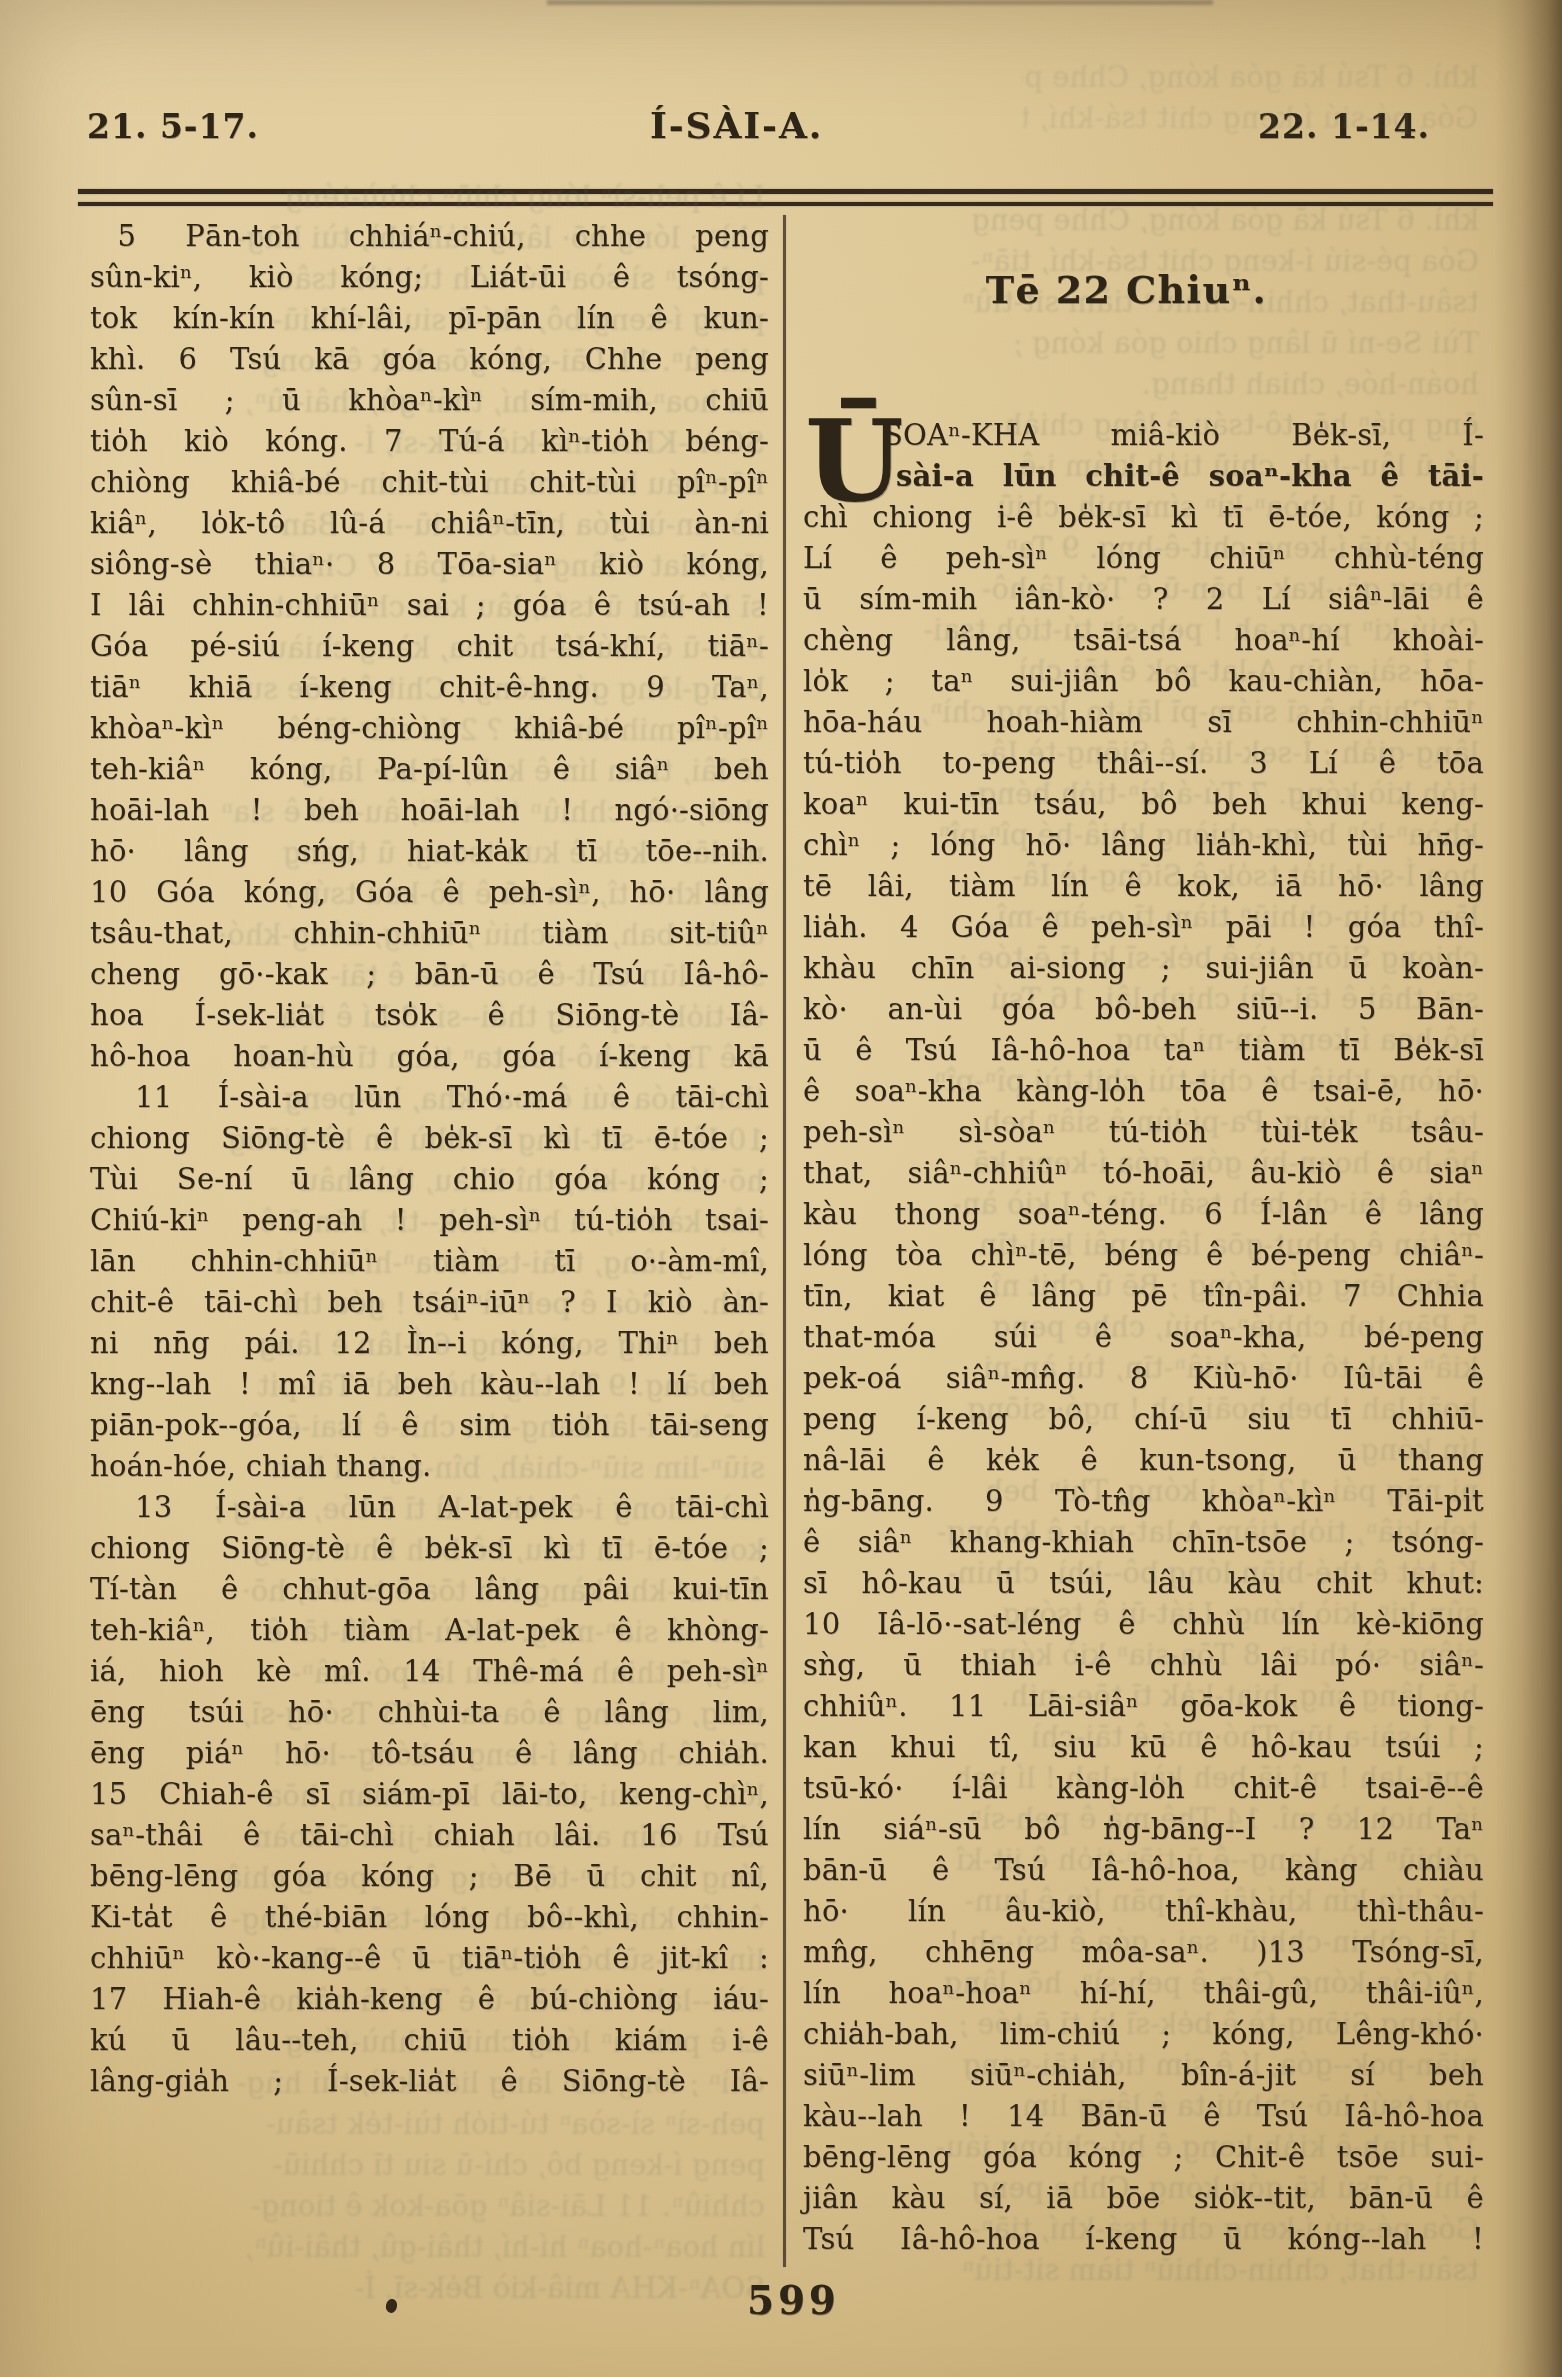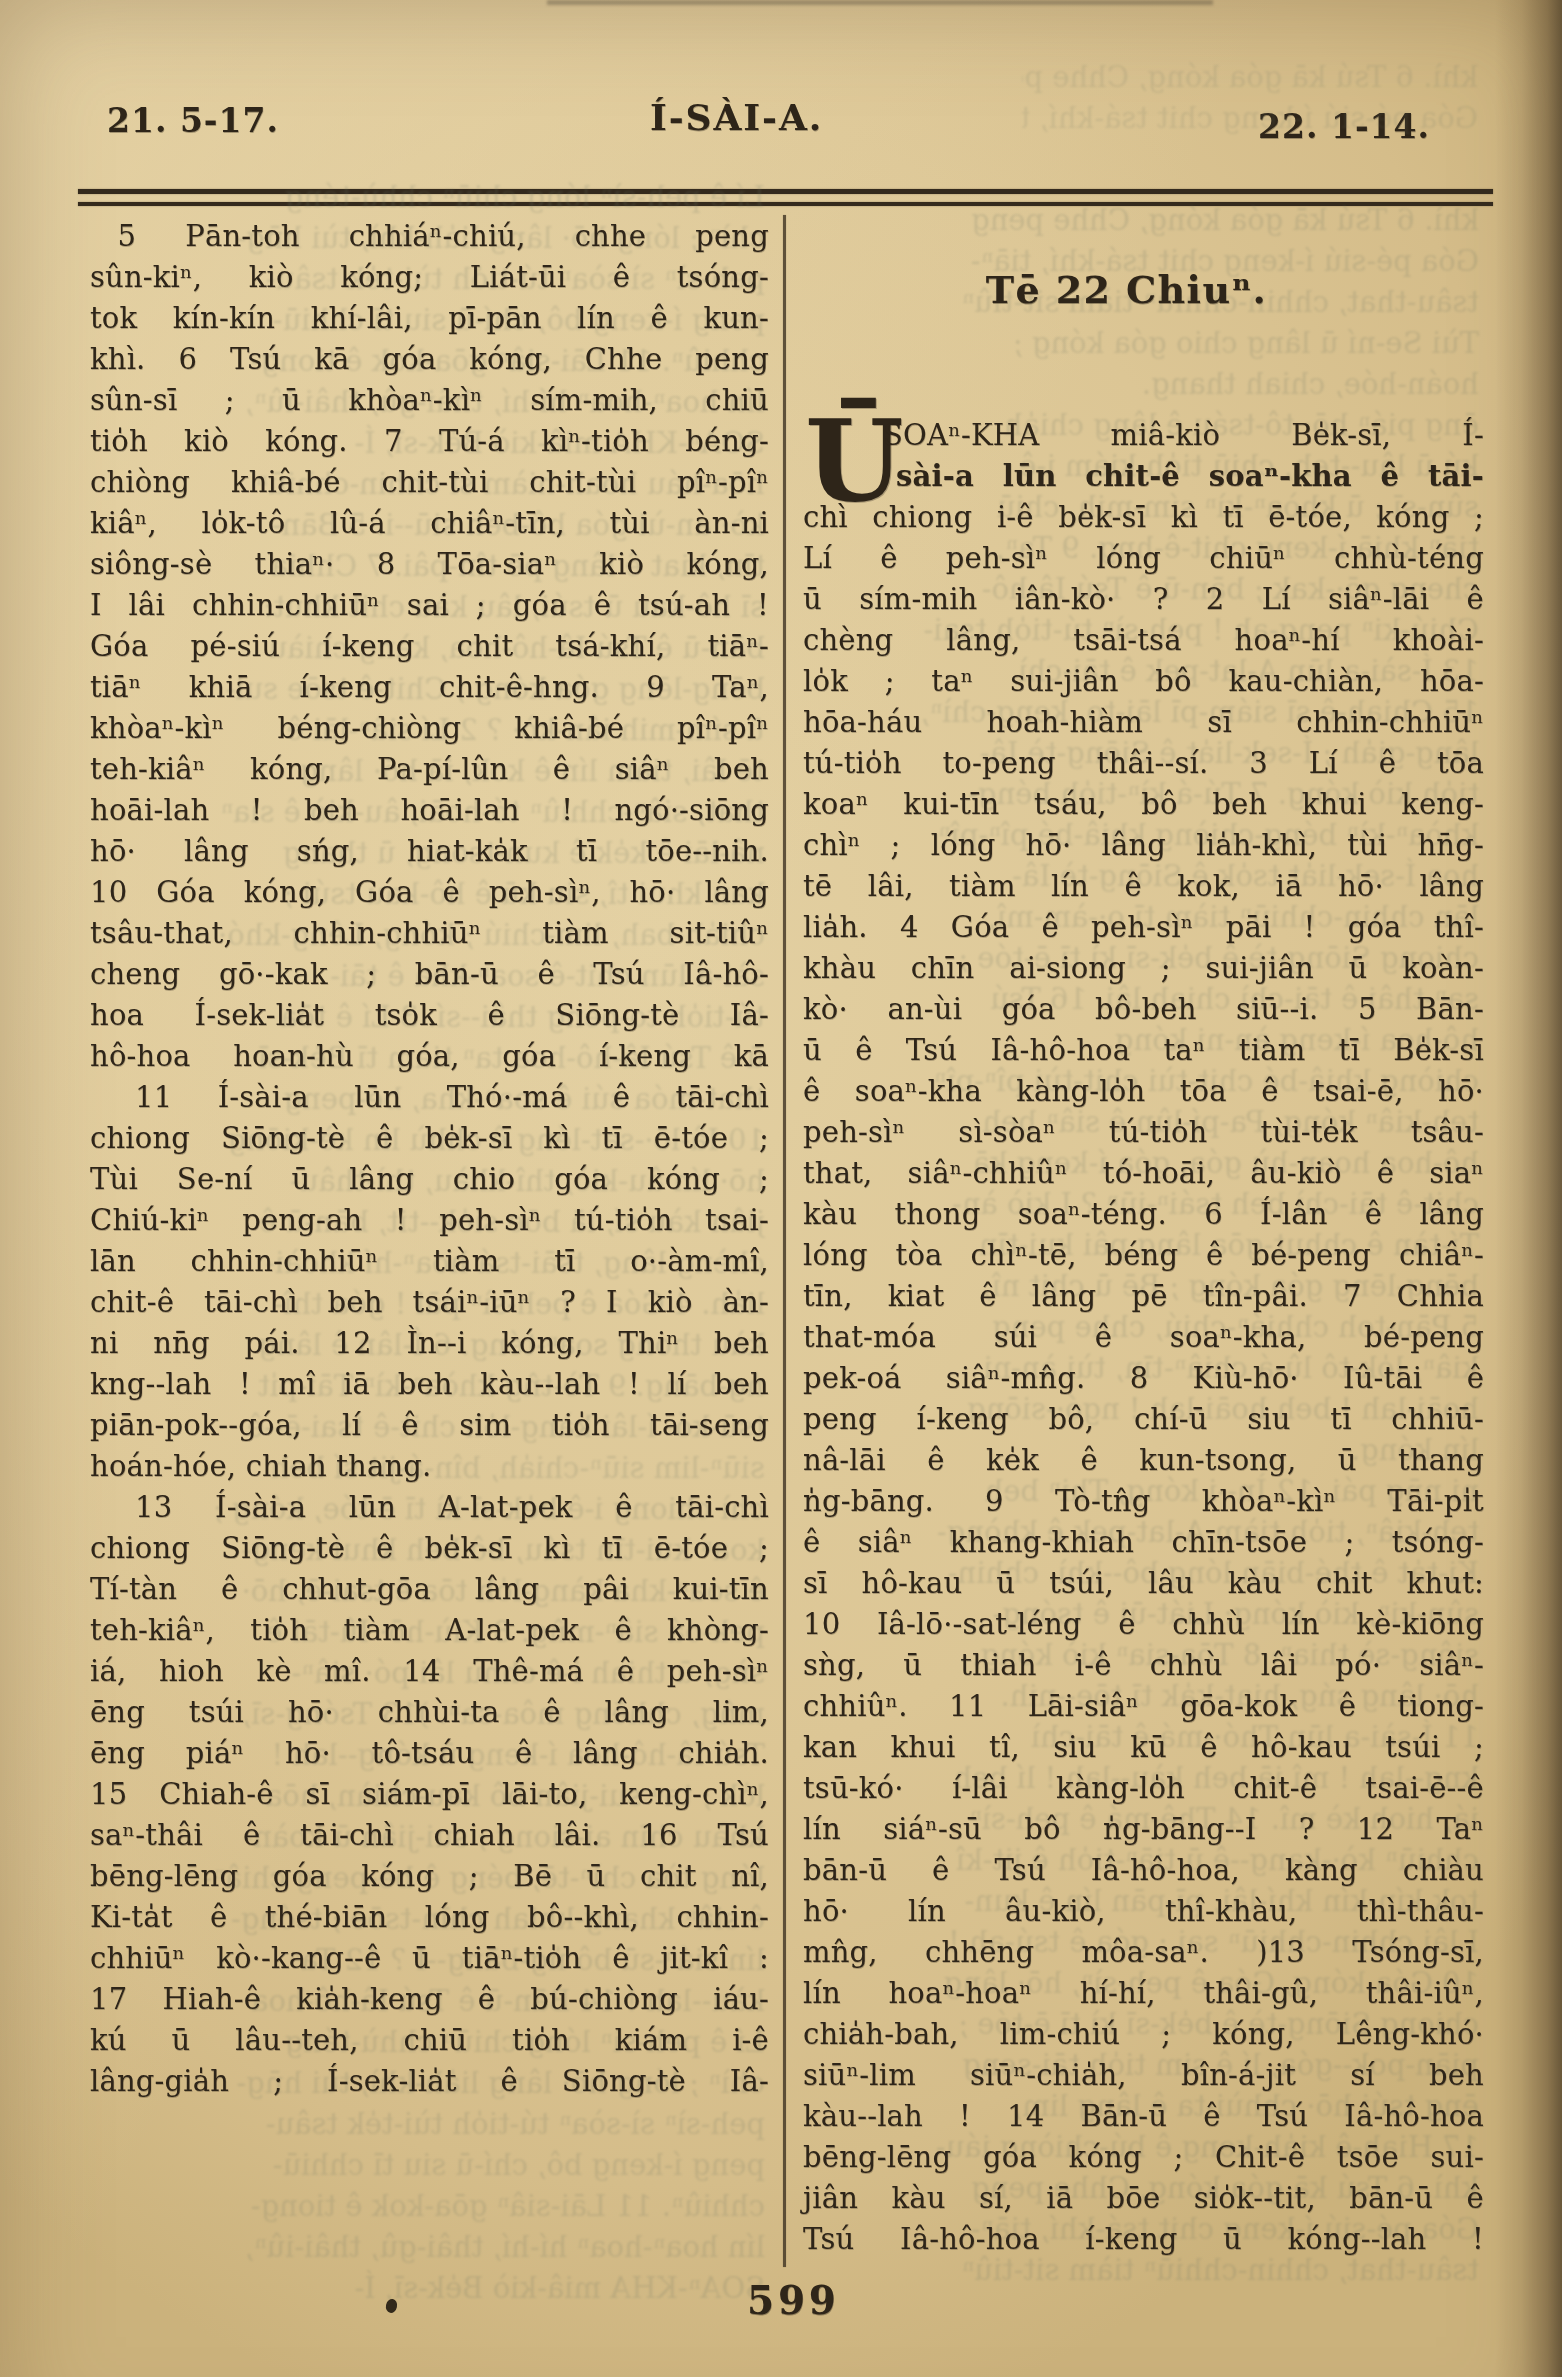--- a/index.html
+++ b/index.html
@@ -14,22 +14,22 @@
       radial-gradient(ellipse 1141px 1522px at 42% 38%, #e3d0a2 0%, #dcc695 55%, #d5bd8a 82%, #cbb27c 100%),
       #d8c293;
     box-shadow:inset 0 0 105px rgba(112,88,52,.38);
   }
   .edge-right{position:absolute;top:0;right:0;width:67px;height:100%;
     background:linear-gradient(90deg, rgba(0,0,0,0) 0%, rgba(96,74,44,.16) 40%, rgba(74,56,32,.42) 78%, rgba(50,38,22,.60) 100%);}
   .edge-top{position:absolute;left:547px;top:0;width:666px;height:4.8px;background:rgba(70,60,45,.35);filter:blur(1.4px);}
 
   .hdr{position:absolute;font-weight:bold;font-size:33px;letter-spacing:1px;white-space:nowrap;
        text-shadow:0.5px 0.5px 0 rgba(46,37,25,.35);}
-  #hdr-left{left:87px;top:101px;margin-left:20px;}
-  #hdr-title{left:650px;top:96px;font-size:36px;letter-spacing:1.9px;}
+  #hdr-left{left:87px;top:107px;}
+  #hdr-title{left:650px;top:104px;font-size:36px;letter-spacing:1.9px;}
   #hdr-right{right:132px;top:107px;}
 
   .rule{position:absolute;left:78px;width:1415px;background:#342a1d;box-shadow:0 0 1.4px rgba(52,42,29,.6);}
   #rule1{top:189px;height:4.8px;}
   #rule2{top:202px;height:4.3px;}
   #divider{position:absolute;left:783px;top:215px;width:2.9px;height:2052px;background:rgba(58,46,31,.78);box-shadow:0 0 1px rgba(58,46,31,.5);}
 
   .col{position:absolute;font-size:29px;letter-spacing:0.2px;z-index:3;
        text-shadow:0.5px 0.5px 0 rgba(46,37,25,.28);}
   #col-left{left:90px;top:216px;width:679px;}

